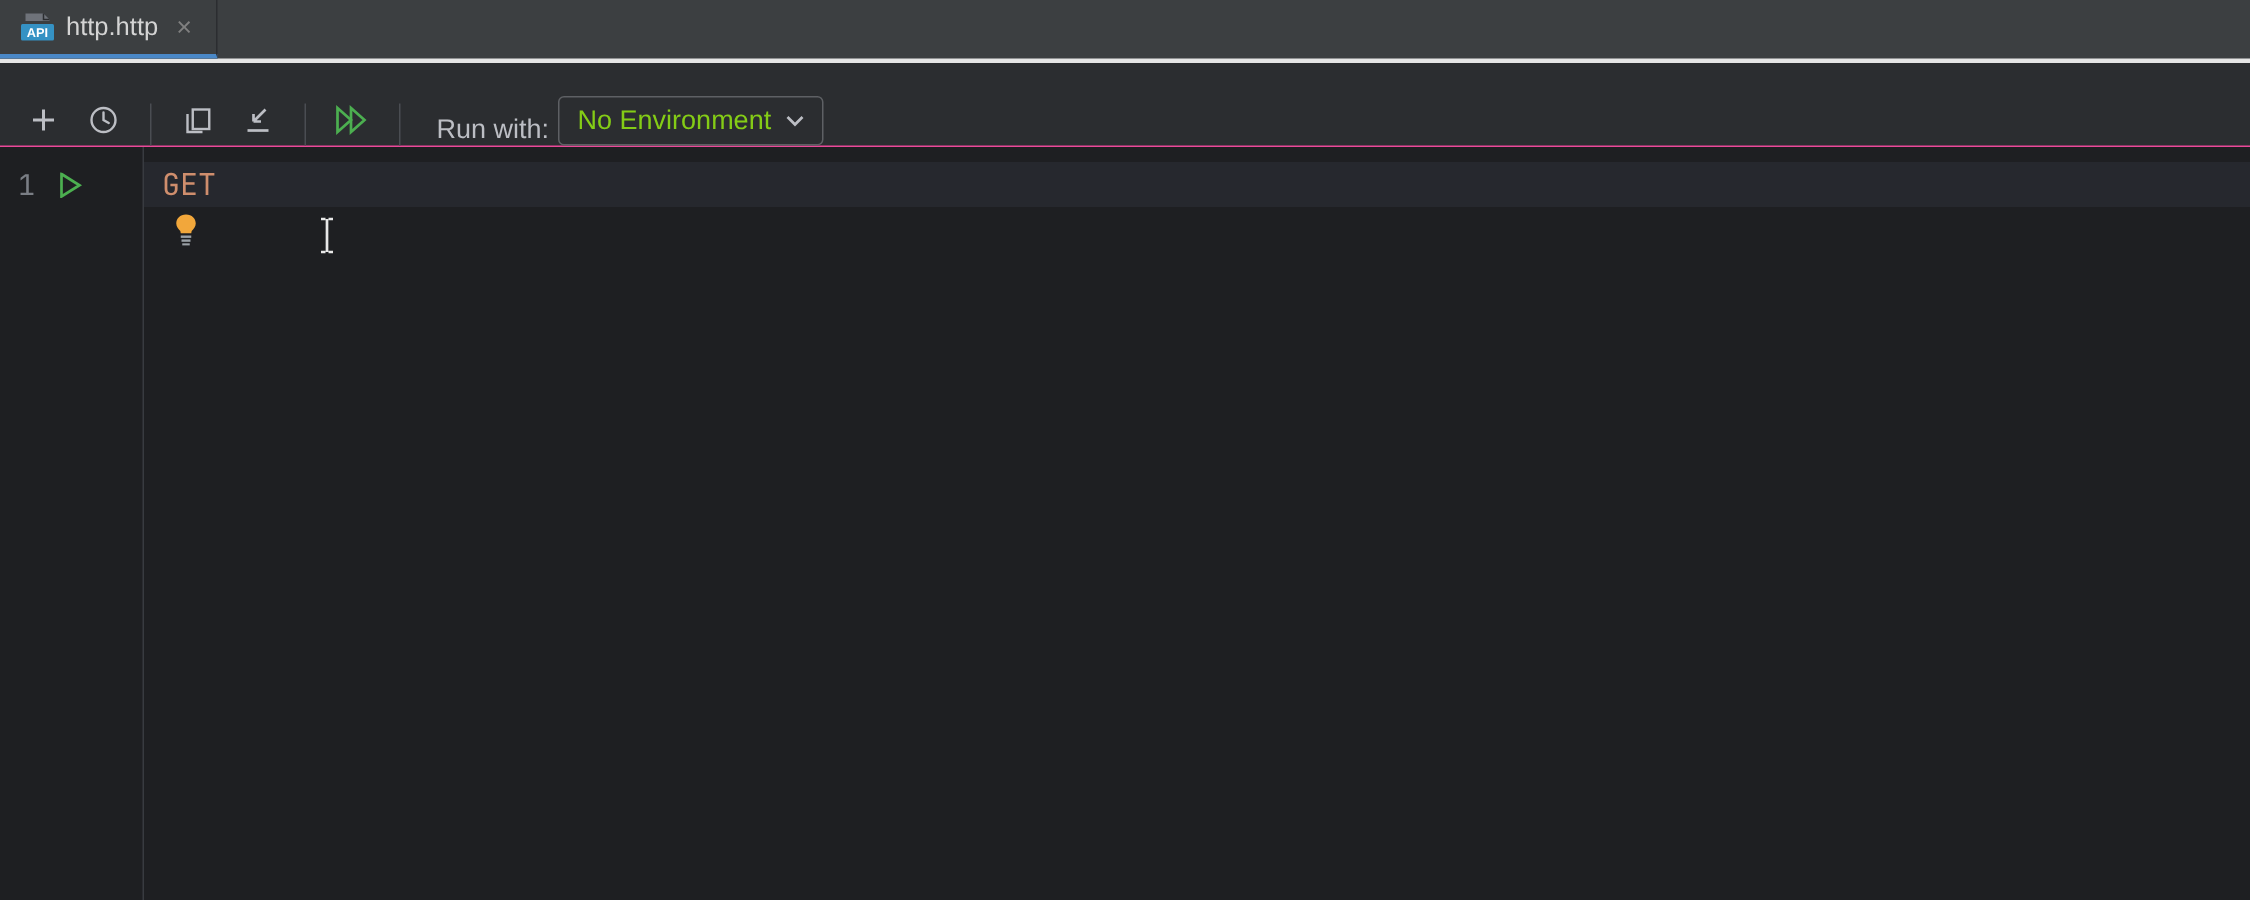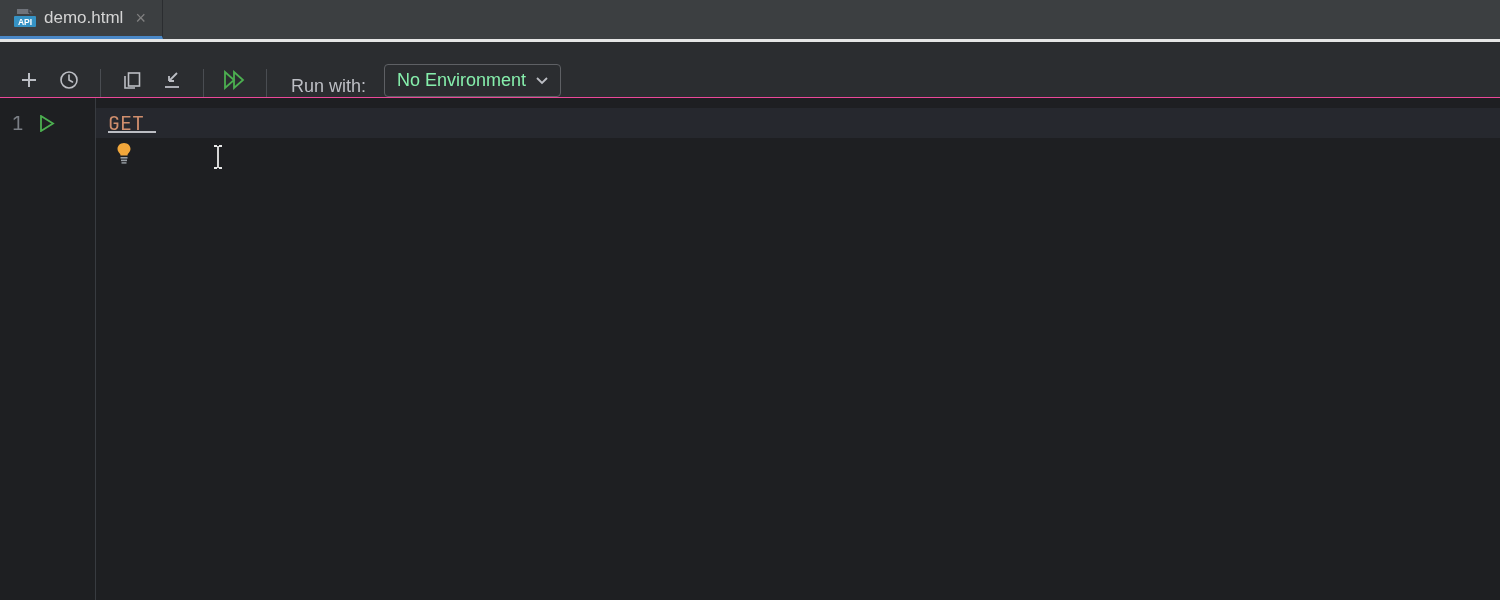--- a/index.html
+++ b/index.html
@@ -67,23 +67,22 @@
       font-size: 18px;
       color: #bcbec4;
     }
     .env-select {
       display: flex;
       align-items: center;
       gap: 10px;
       border: 1px solid #5e6064;
       border-radius: 4px;
       padding: 5px 12px;
-      margin-left: 12px;
       font-size: 18px;
-      color: #86efac;
+      color: #84cc16;
       cursor: pointer;
     }
     .editor {
       display: flex;
       height: calc(100% - 98px);
       background: #1e1f22;
       font-family: "JetBrains Mono", "Consolas", monospace;
       font-size: 20px;
     }
     .gutter {
@@ -101,21 +100,20 @@
     }
     .line-num {
       color: #7a7e85;
       font-size: 19px;
       width: 14px;
     }
     .code {
       flex: 1;
       padding: 10px 12px 0 12px;
       position: relative;
-      text-decoration: underline;
     }
     .code-line {
       height: 30px;
       display: flex;
       align-items: center;
       white-space: pre;
     }
     .code-line.highlighted {
       background: #26282e;
       margin: 0 -12px;
@@ -141,21 +139,21 @@
 <body>
 
 <div class="tab-bar">
   <div class="tab">
     <svg width="22" height="20" viewBox="0 0 22 20">
       <path d="M3 1 h12 l4 4 v1 h-16 z" fill="#6f737a"></path>
       <path d="M15 1 v4 h4" fill="none" stroke="#2b2d30" stroke-width="1"></path>
       <rect x="0" y="8" width="22" height="11" rx="1" fill="#3592c4"></rect>
       <text x="11" y="16.5" font-family="Arial" font-size="8.5" font-weight="bold" fill="#ffffff" text-anchor="middle">API</text>
     </svg>
-    <span>demo.html</span>
+    <span>http.http</span>
     <span class="tab-close">×</span>
   </div>
 </div>
 
 <div class="toolbar">
   <div class="tb-btn">
     <svg width="18" height="18" viewBox="0 0 18 18">
         <path d="M9 2v14M2 9h14" stroke="#bcbec4" stroke-width="2" fill="none"></path>
       </svg>
   </div>

